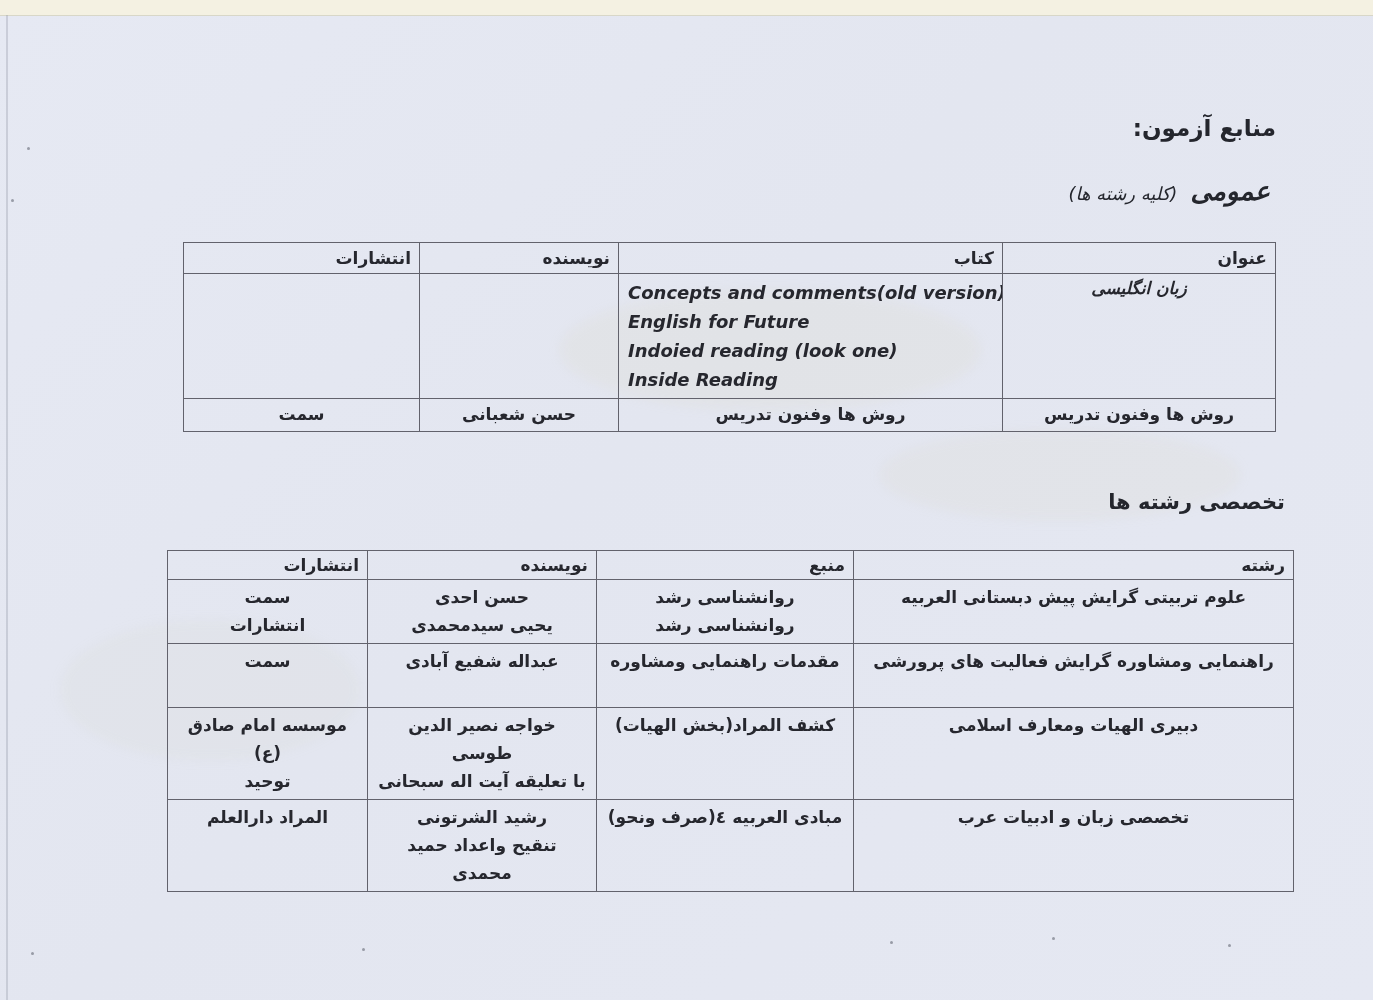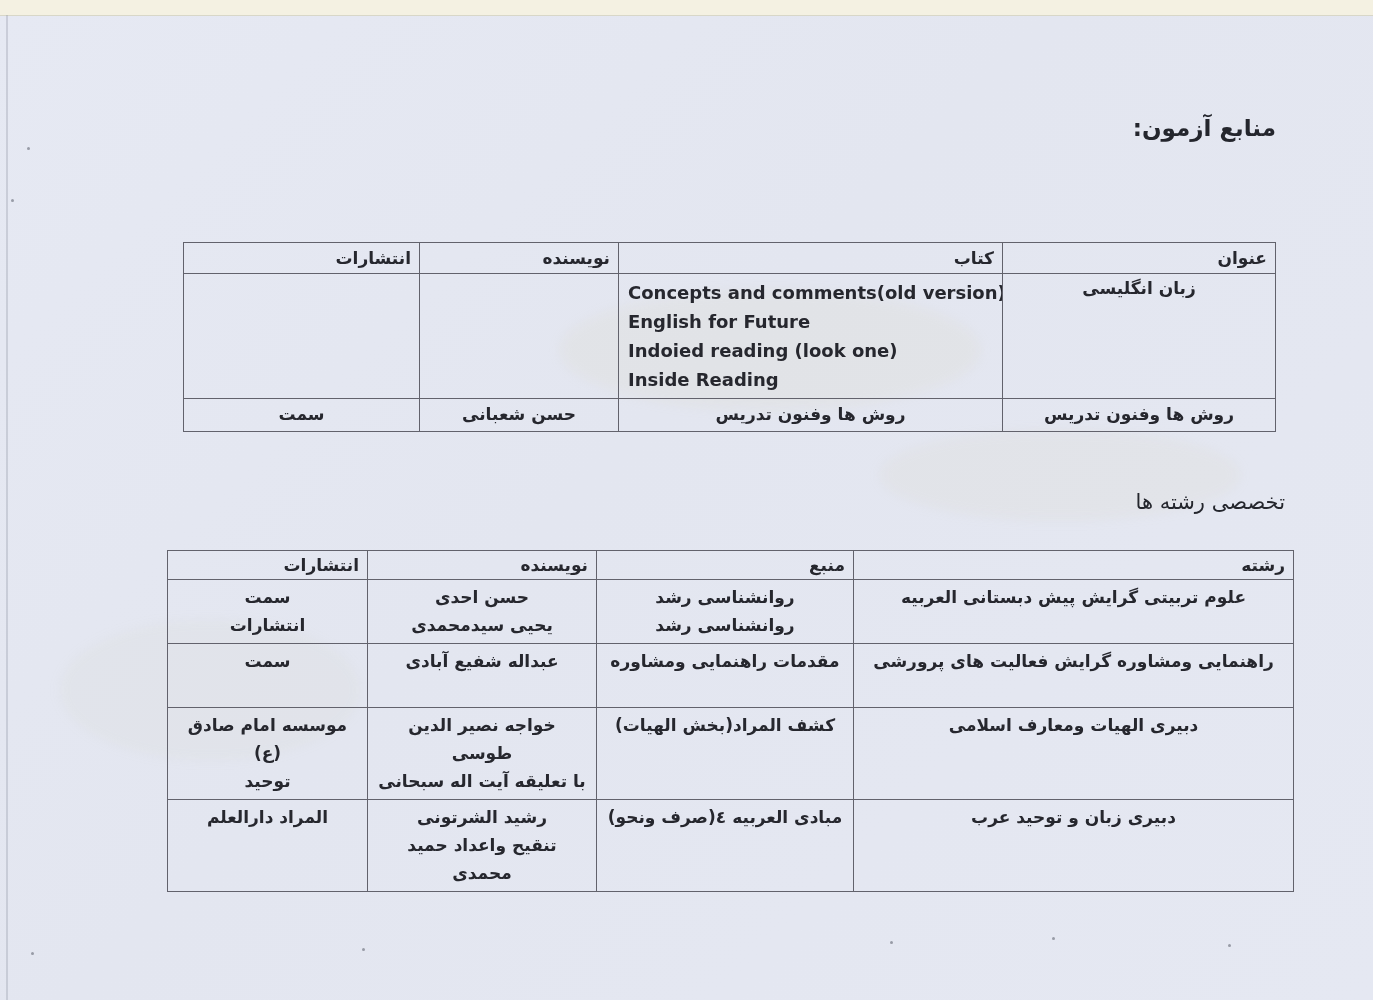--- a/index.html
+++ b/index.html
@@ -72,21 +72,21 @@
     font-style: italic;
     font-weight: 500;
     margin-right: 8px;
   }
   .section-specialized {
     position: absolute;
     top: 490px;
     right: 88px;
     direction: rtl;
     font-size: 21px;
-    font-weight: 400;
+    font-weight: 700;
   }
 
   table.doc-table {
     position: absolute;
     border-collapse: collapse;
     table-layout: fixed;
     direction: rtl;
   }
   table.doc-table th, table.doc-table td {
     border: 1px solid #62626c;
@@ -99,21 +99,21 @@
     overflow: hidden;
   }
   table.doc-table th {
     vertical-align: middle;
     padding: 2px 8px;
     text-align: right;
   }
 
   #general-table { left: 183px; top: 242px; width: 1092px; }
   #general-table th { height: 26px; }
-  #general-table .row-english td { height: 113px; }
+  #general-table .row-english td { height: 113px; font-style: italic; }
   #general-table .row-methods td { height: 25px; line-height: 25px; padding-top: 3px; }
   #general-table td.c-book-en {
     text-align: left;
     direction: ltr;
     padding-left: 9px;
   }
   #general-table td.c-book-en .en-line {
     font-size: 18px;
     font-weight: 700;
     line-height: 29px;
@@ -143,20 +143,24 @@
   <div class="speck" style="left:27px; top:147px;"></div>
   <div class="speck" style="left:11px; top:199px;"></div>
   <div class="speck" style="left:31px; top:952px;"></div>
   <div class="speck" style="left:362px; top:948px;"></div>
   <div class="speck" style="left:890px; top:941px;"></div>
   <div class="speck" style="left:1052px; top:937px;"></div>
   <div class="speck" style="left:1228px; top:944px;"></div>
 
   <div class="doc-heading ink">منابع آزمون:</div>
 
+  <div class="section-general ink">
+    <span class="main">عمومی</span>
+    <span class="sub">(کلیه رشته ها)</span>
+  </div>
 
   <table class="doc-table" id="general-table">
     <colgroup>
       <col style="width:273px">
       <col style="width:384px">
       <col style="width:199px">
       <col style="width:236px">
     </colgroup>
     <thead>
       <tr>
@@ -240,21 +244,21 @@
         <td>
           <span class="cell-line">خواجه نصیر الدین طوسی</span>
           <span class="cell-line">با تعلیقه آیت اله سبحانی</span>
         </td>
         <td>
           <span class="cell-line">موسسه امام صادق (ع)</span>
           <span class="cell-line">توحید</span>
         </td>
       </tr>
       <tr class="r4">
-        <td>دبیری زبان و توحید عرب</td>
+        <td>تخصصی زبان و ادبیات عرب</td>
         <td>
           <span class="cell-line">مبادی العربیه ٤(صرف ونحو)</span>
         </td>
         <td>
           <span class="cell-line">رشید الشرتونی</span>
           <span class="cell-line">تنقیح واعداد حمید محمدی</span>
         </td>
         <td>
           <span class="cell-line">المراد دارالعلم</span>
         </td>

